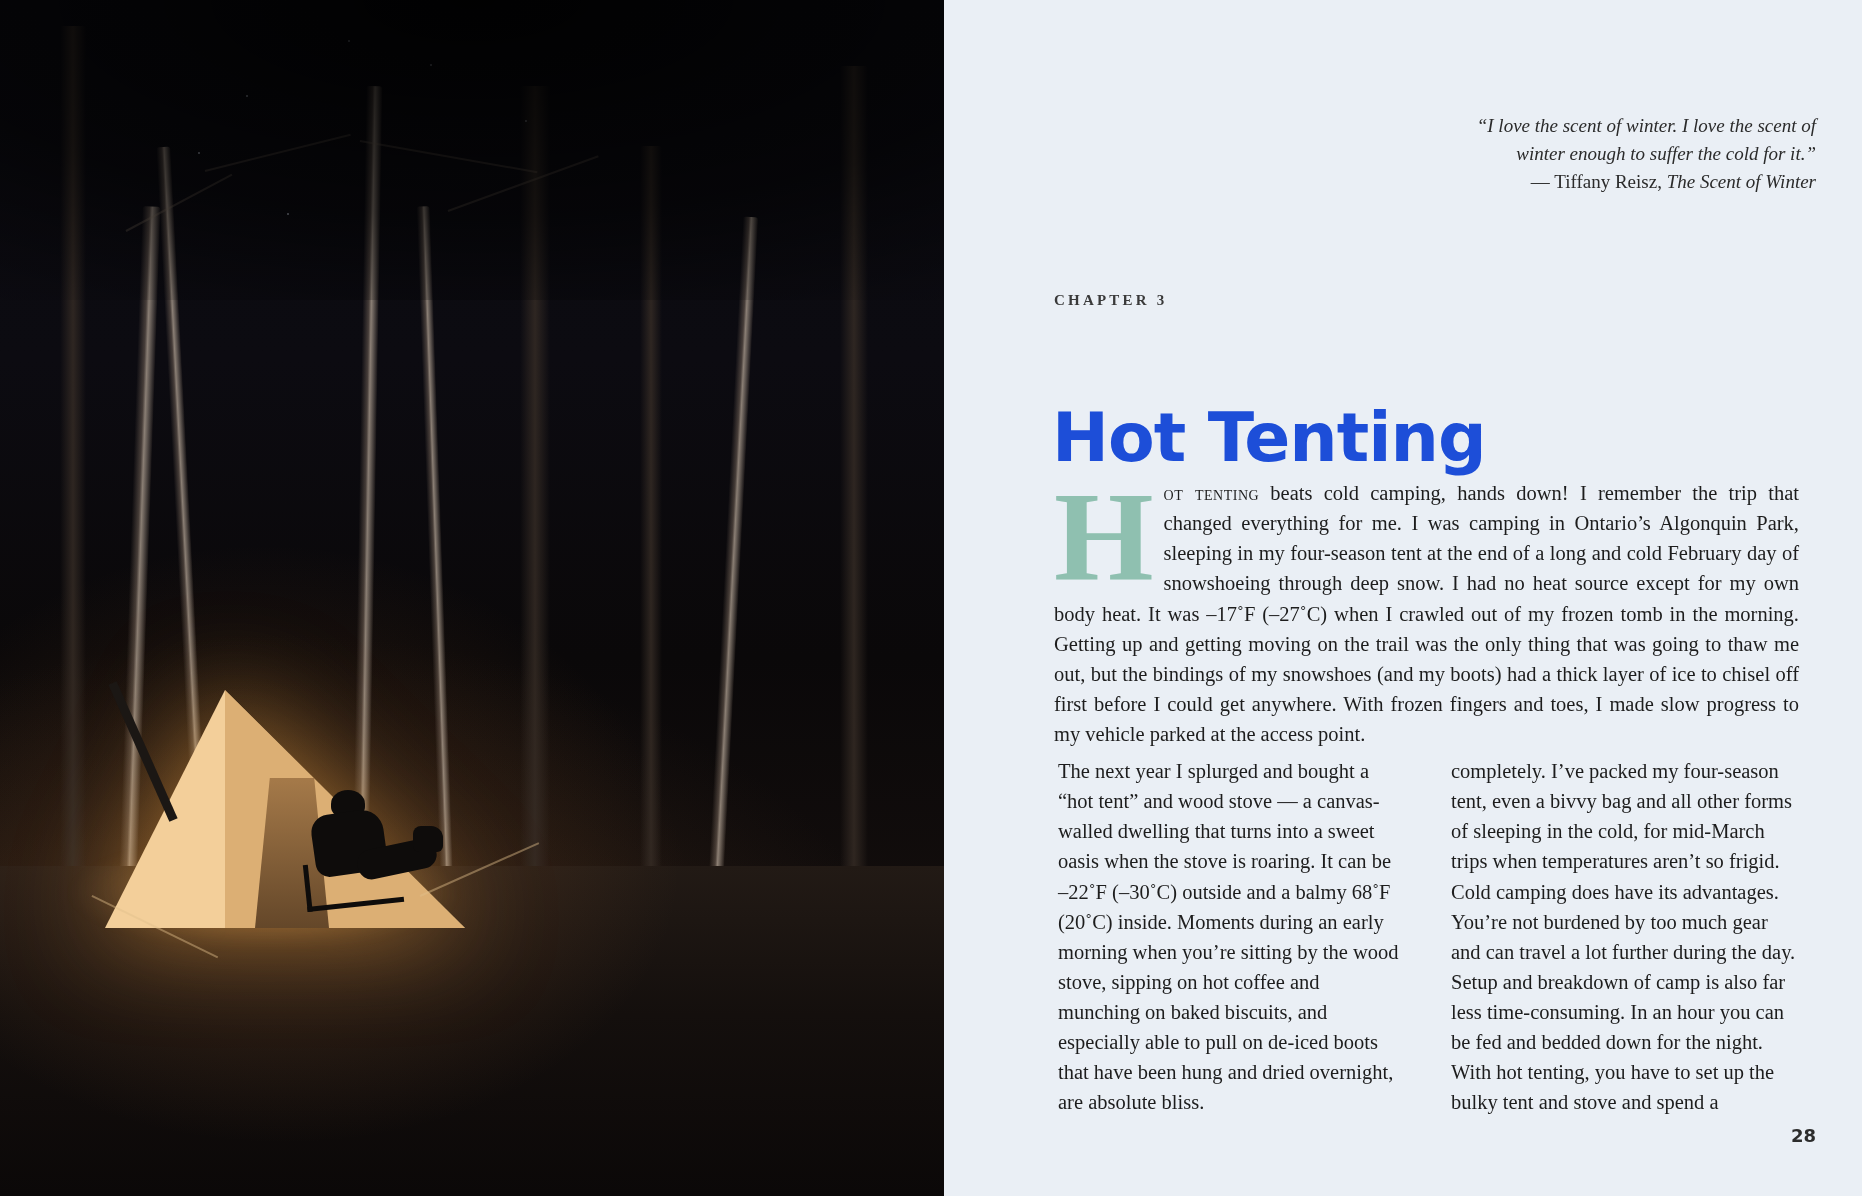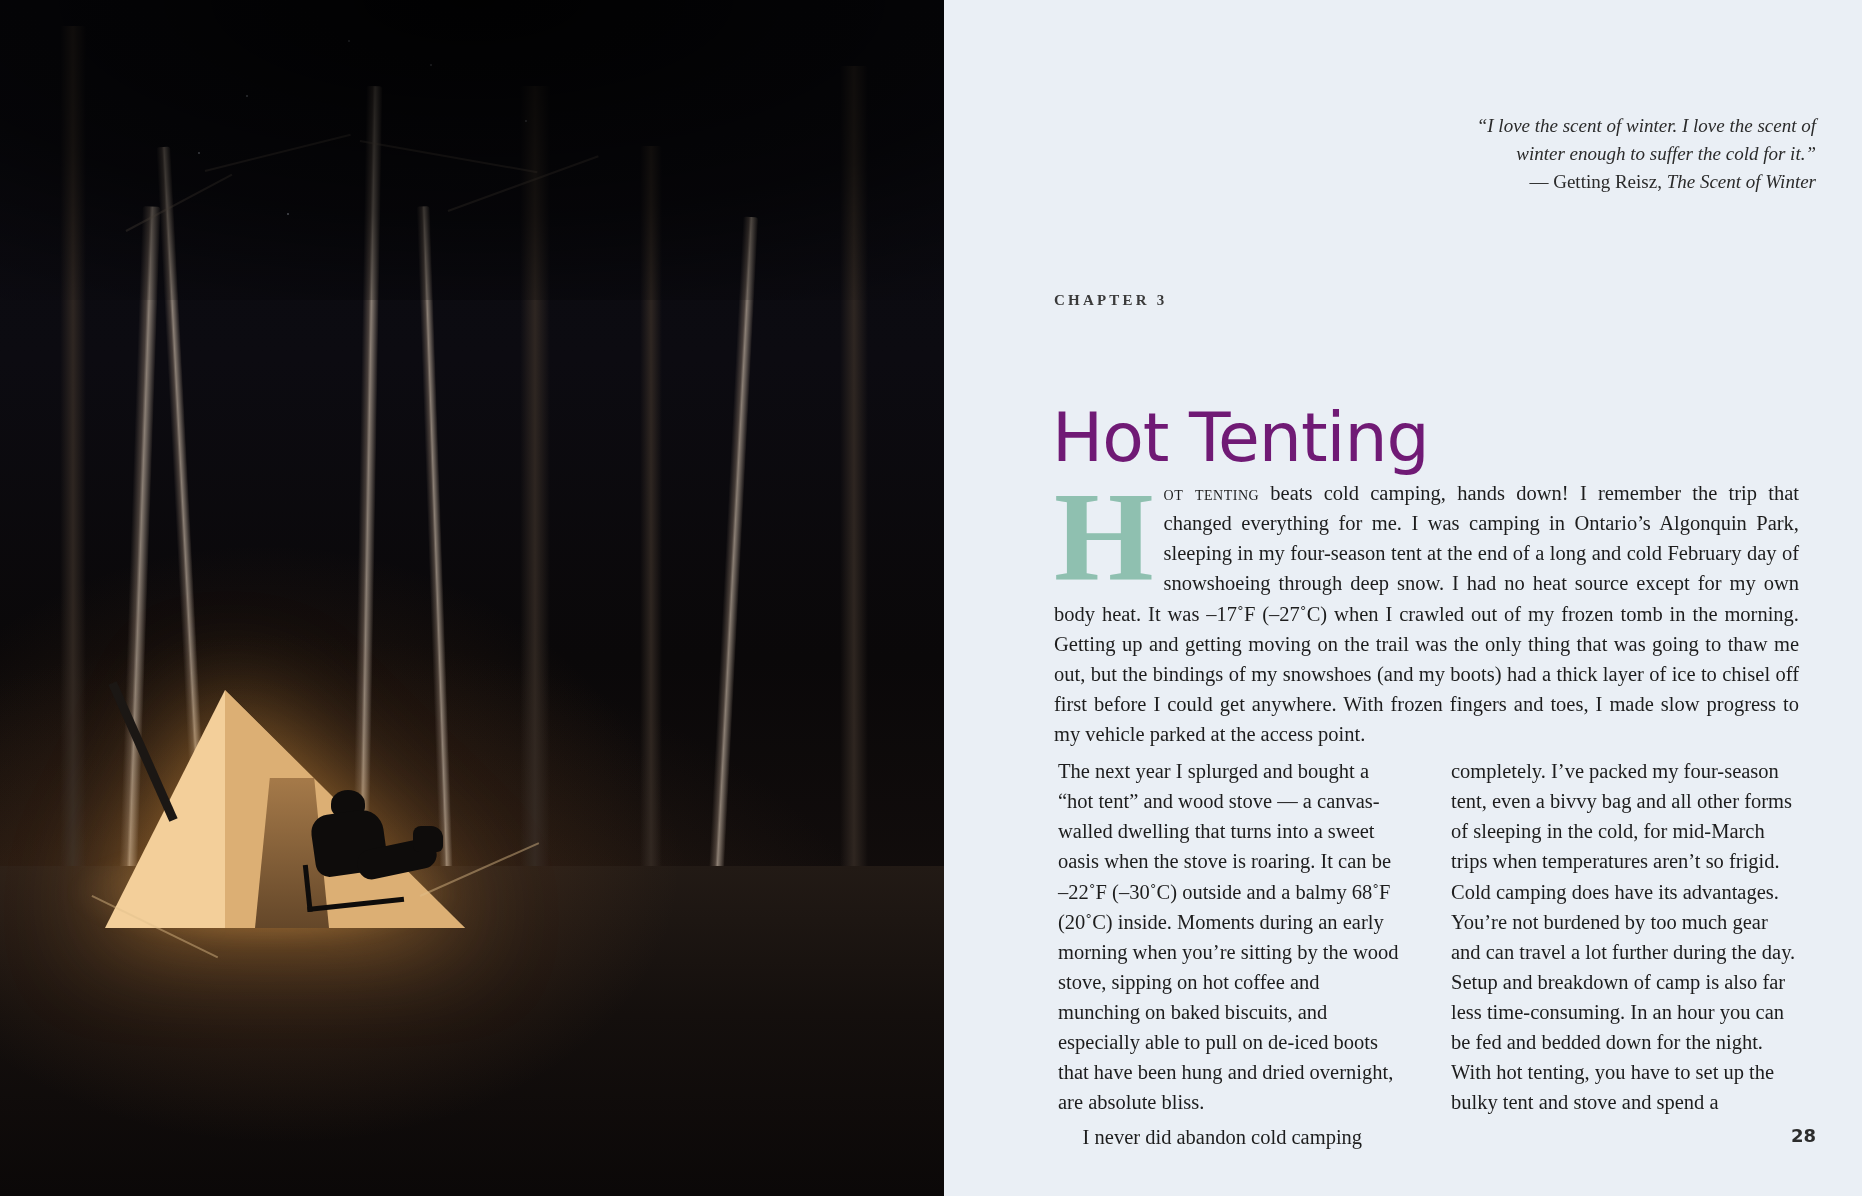--- a/index.html
+++ b/index.html
@@ -190,24 +190,24 @@
     font-weight: bold;
     color: #3a3a3a;
     font-variant: small-caps;
     text-transform: uppercase;
   }
   .chapter-title {
     position: absolute;
     left: 108px;
     top: 352px;
     font-family: "DejaVu Sans", sans-serif;
-    font-weight: normal;
+    font-weight: bold;
     font-size: 68px;
     letter-spacing: -1px;
-    color: #701a75;
+    color: #1d4ed8;
   }
 
   .intro {
     position: absolute;
     left: 110px;
     top: 478px;
     width: 745px;
     font-size: 20.5px;
     line-height: 1.47;
     color: #1d1d1d;
@@ -303,34 +303,33 @@
       </div>
     </div>
     <div class="guy-line" style="left:92px;bottom:300px;width:140px;transform:rotate(26deg);"></div>
     <div class="guy-line" style="left:420px;bottom:300px;width:130px;transform:rotate(-24deg);"></div>
   </div>
 
   <div class="text-panel">
 
     <div class="epigraph">
       <span>“I love the scent of winter. I love the scent of winter enough to suffer the cold for it.”</span><br>
-      <span class="attrib"><span>— Getting Reisz, </span><span class="work">The Scent of Winter</span></span>
+      <span class="attrib"><span>— Tiffany Reisz, </span><span class="work">The Scent of Winter</span></span>
     </div>
 
     <div class="chapter-label">Chapter 3</div>
     <h1 class="chapter-title">Hot Tenting</h1>
 
     <div class="intro">
       <span class="dropcap">H</span><span class="smallcaps">ot tenting</span><span> beats cold camping, hands down! I remember the trip that changed everything for me. I was camping in Ontario’s Algonquin Park, sleeping in my four-season tent at the end of a long and cold February day of snowshoeing through deep snow. I had no heat source except for my own body heat. It was –17˚F (–27˚C) when I crawled out of my frozen tomb in the morning. Getting up and getting moving on the trail was the only thing that was going to thaw me out, but the bindings of my snowshoes (and my boots) had a thick layer of ice to chisel off first before I could get anywhere. With frozen fingers and toes, I made slow progress to my vehicle parked at the access point.</span>
     </div>
 
     <div class="cols">
       <div class="col">
         <p>The next year I splurged and bought a “hot tent” and wood stove — a canvas-walled dwelling that turns into a sweet oasis when the stove is roaring. It can be –22˚F (–30˚C) outside and a balmy 68˚F (20˚C) inside. Moments during an early morning when you’re sitting by the wood stove, sipping on hot coffee and munching on baked biscuits, and especially able to pull on de-iced boots that have been hung and dried overnight, are absolute bliss.</p>
-        <p class="indent">I never did abandon cold camping</p>
       </div>
       <div class="col">
         <p>completely. I’ve packed my four-season tent, even a bivvy bag and all other forms of sleeping in the cold, for mid-March trips when temperatures aren’t so frigid. Cold camping does have its advantages. You’re not burdened by too much gear and can travel a lot further during the day. Setup and breakdown of camp is also far less time-consuming. In an hour you can be fed and bedded down for the night. With hot tenting, you have to set up the bulky tent and stove and spend a</p>
       </div>
     </div>
 
     <div class="folio">28</div>
   </div>
 </div>
 

